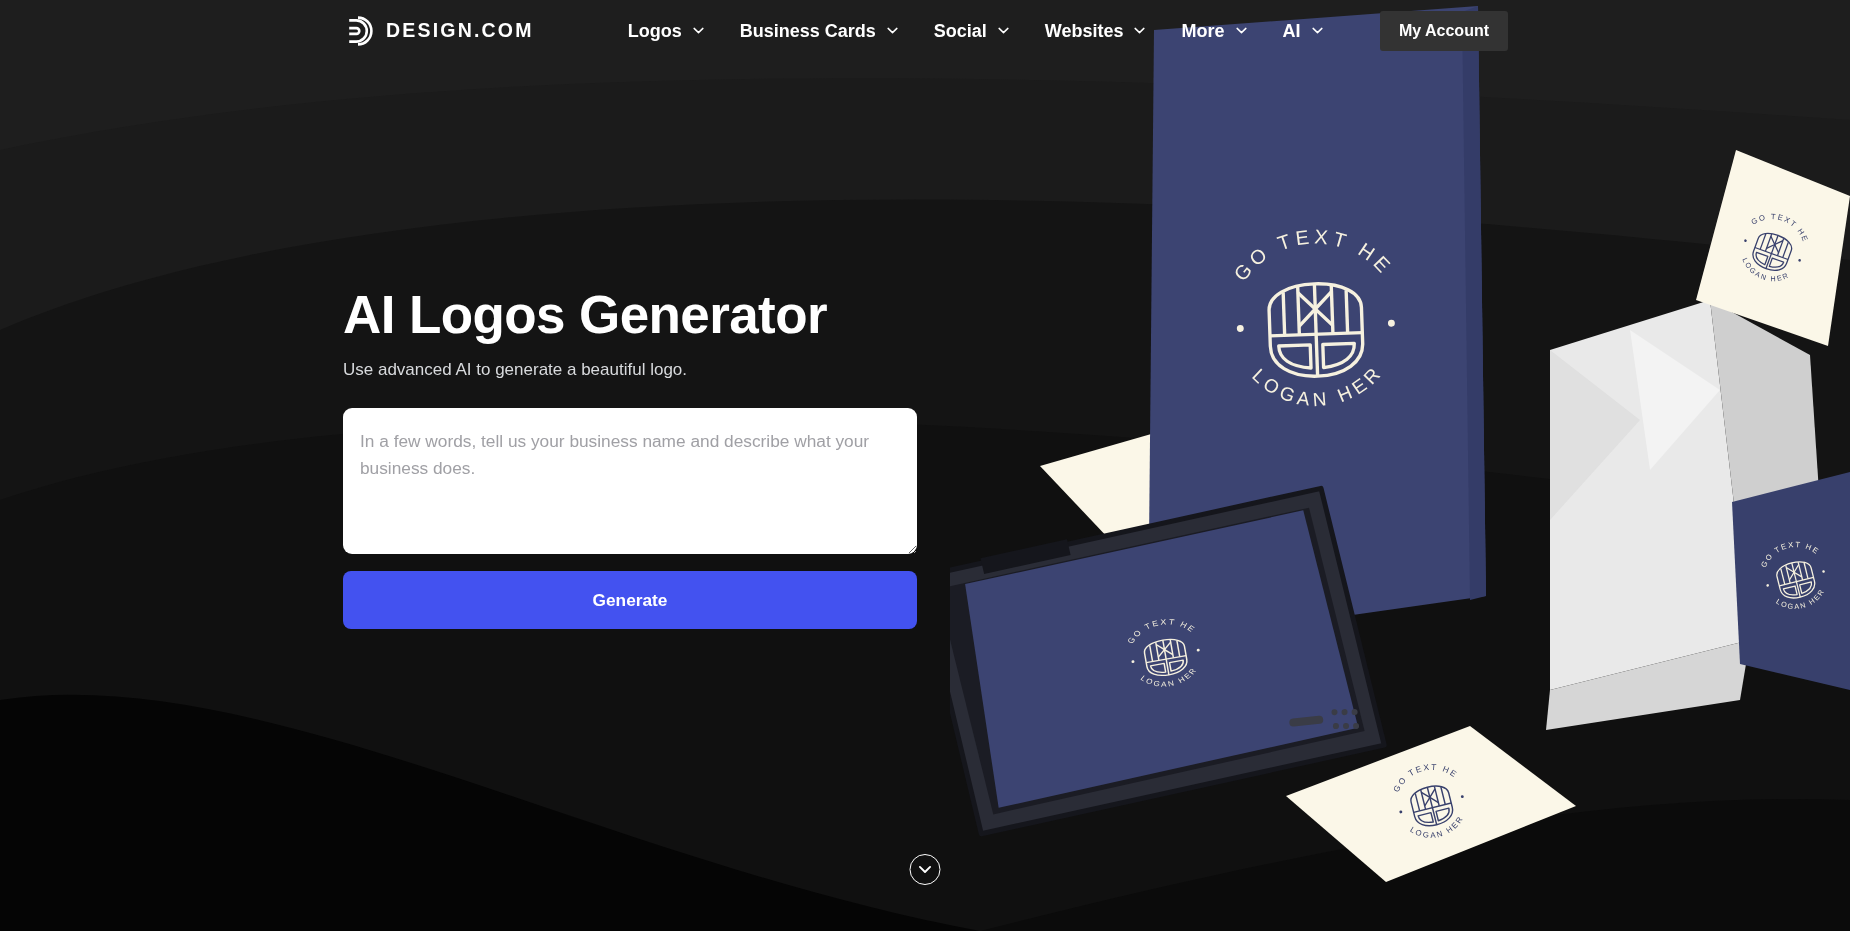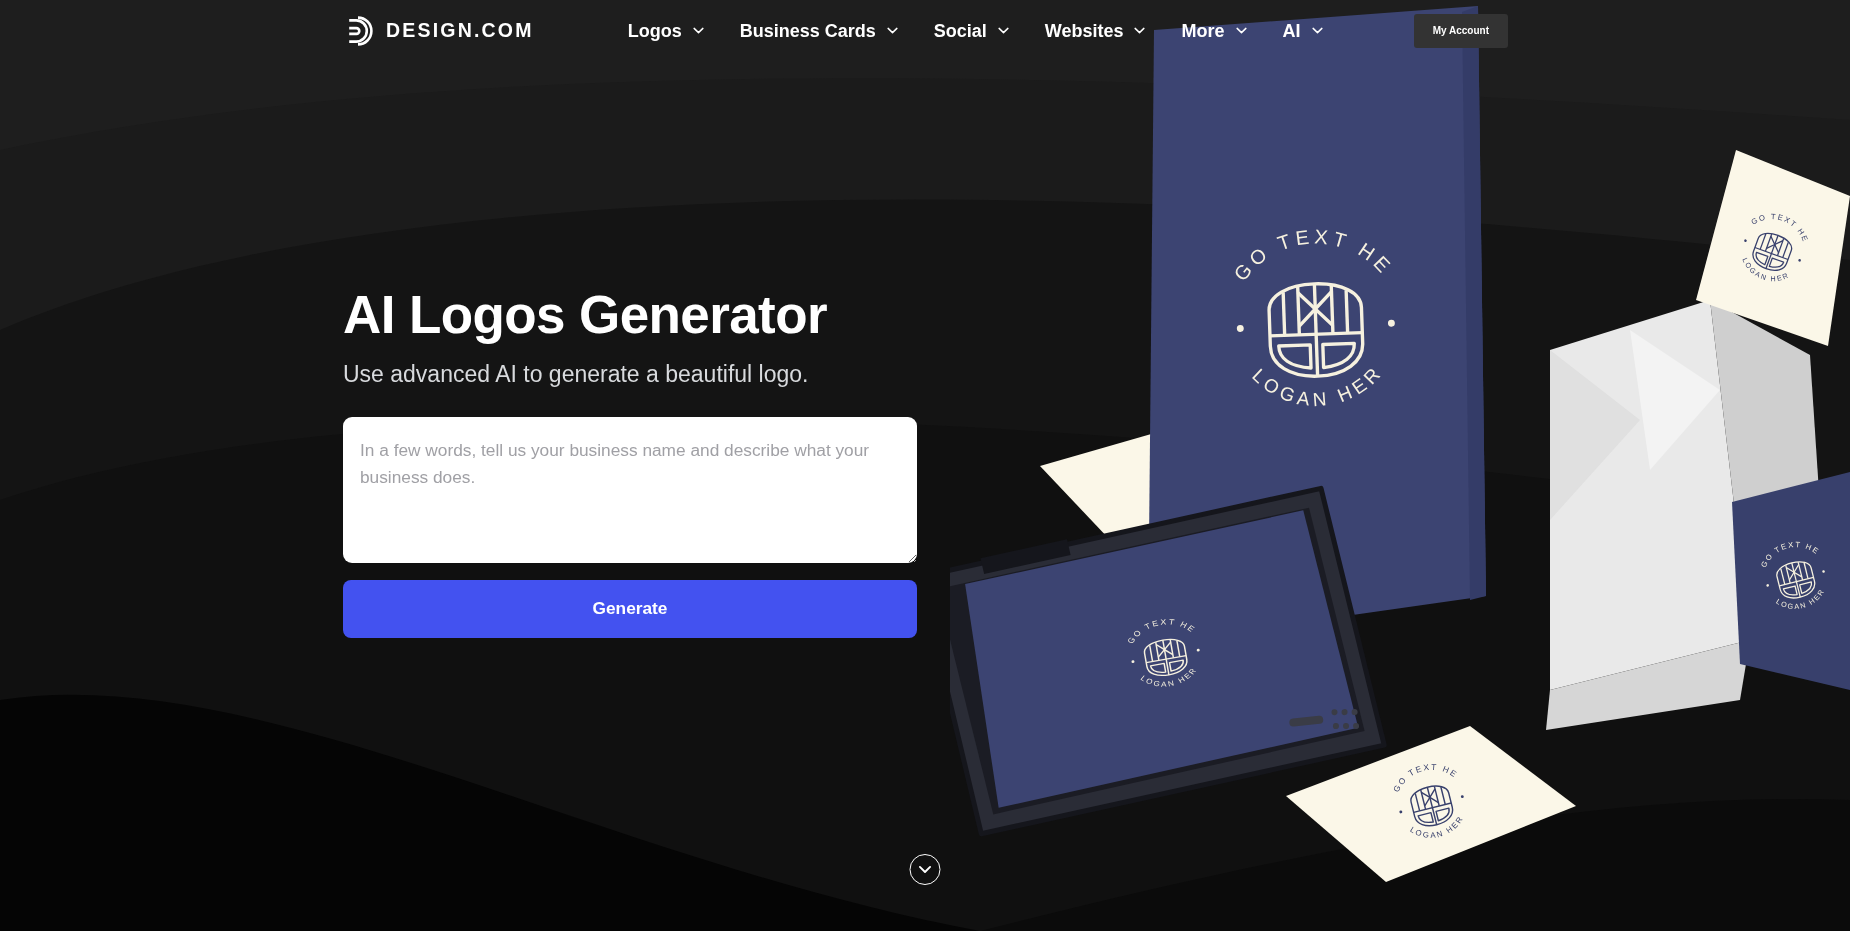--- a/index.html
+++ b/index.html
@@ -71,21 +71,21 @@
     font-weight: 700;
     line-height: 1;
   }
   .chev { width: 11px; height: 7px; display: block; flex: 0 0 auto; }
 
   .account-btn {
     margin-left: auto;
     margin-right: 282px;
     background: #333333;
     color: #ffffff;
-    font-size: 10px;
+    font-size: 16px;
     font-weight: 700;
     border: none;
     border-radius: 3px;
     padding: 12px 19px;
     cursor: pointer;
     font-family: inherit;
     line-height: 1;
     white-space: nowrap;
   }
 
@@ -112,21 +112,21 @@
     color: #ffffff;
     font-size: 53px;
     font-weight: 700;
     line-height: 1.12;
     letter-spacing: -0.6px;
     margin-bottom: 14px;
   }
 
   .hero-sub {
     color: #d8dadd;
-    font-size: 23px;
+    font-size: 17px;
     font-weight: 400;
     line-height: 1.42;
     margin-bottom: 26px;
   }
   .hero-sub span { display: block; }
 
   .prompt-box {
     display: block;
     width: 574px;
     height: 146px;

